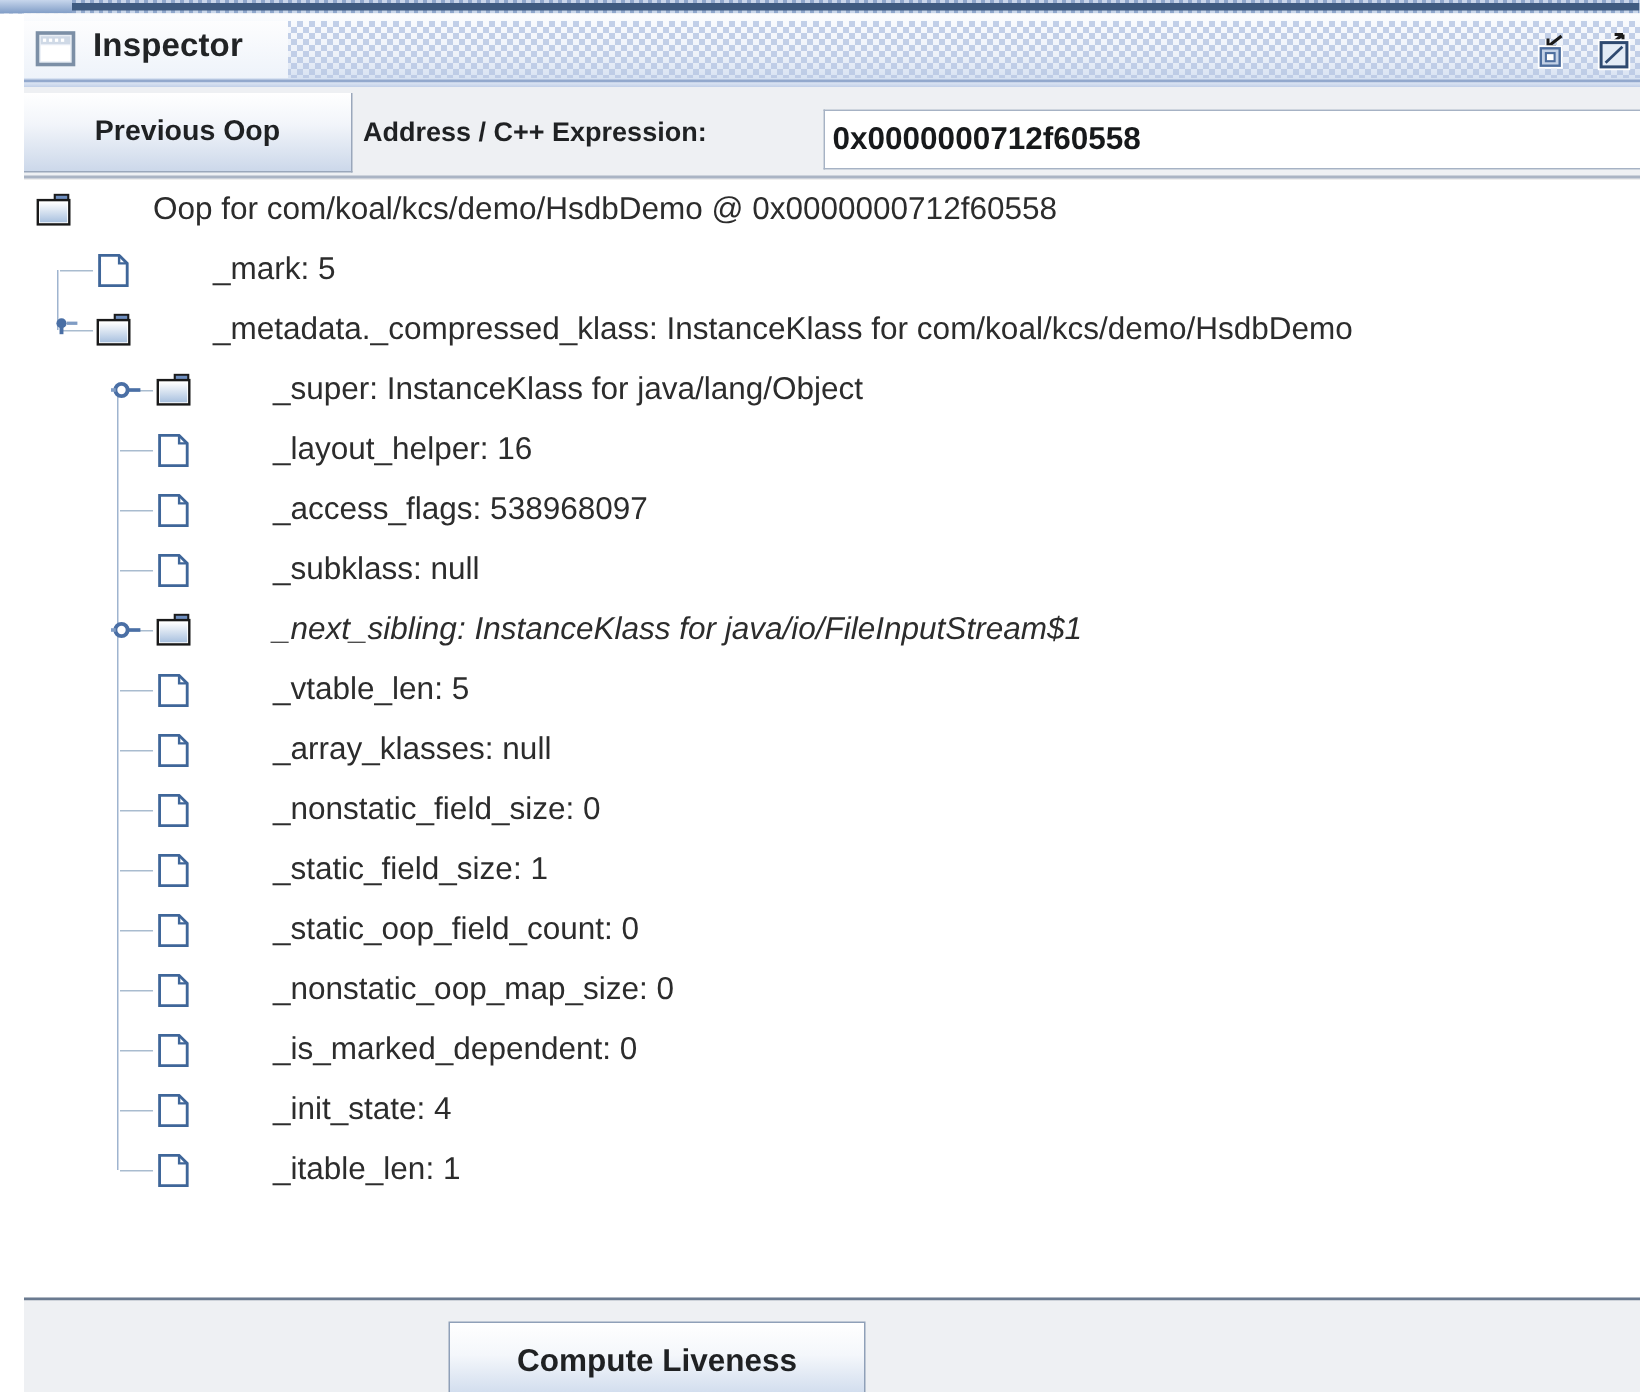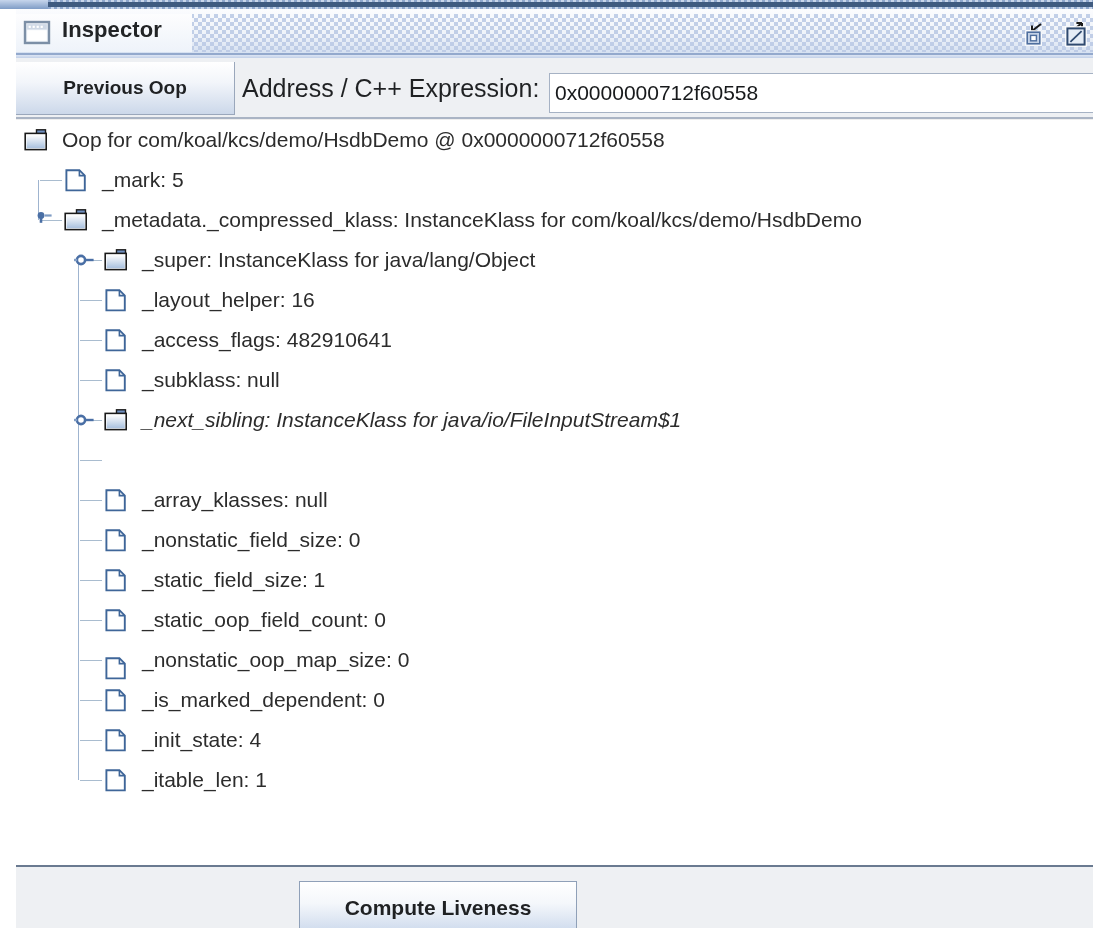--- a/index.html
+++ b/index.html
@@ -92,54 +92,55 @@
     border-left: none;
     border-top: none;
     box-sizing: border-box;
     display: flex; align-items: center; justify-content: center;
     font-size: 19px; font-weight: bold; color: #1f2123;
     cursor: pointer;
   }
   #addr-label {
     position: absolute; left: 226px; top: 4px; height: 53px;
     display: flex; align-items: center;
-    font-size: 25px; font-weight: normal; color: #1f2123;
+    font-size: 18px; font-weight: bold; color: #1f2123;
     white-space: nowrap;
   }
   #addr-field {
     position: absolute; left: 533px; top: 64px; width: 560px; height: 40px;
     background: #ffffff;
     border: 1px solid #a6b2c4;
     border-right: none;
     box-sizing: border-box;
     z-index: 6;
   }
   #addr-field .val {
     position: absolute; left: 5px; top: 0; height: 38px;
     display: flex; align-items: center;
-    font-size: 21px; font-weight: normal; color: #17191b;
+    font-size: 21px; font-weight: bold; color: #17191b;
     white-space: nowrap;
   }
   #toolbar-underline {
     position: absolute; left: 0; top: 108px; width: 1093px; height: 2px;
     background: #aab4c4;
   }
 
   
   #tree-panel {
     position: absolute; left: 0px; top: 111px; width: 1093px; height: 745px;
     background: #ffffff;
     overflow: hidden;
   }
   .row {
     position: absolute; left: 0; height: 40px;
     display: flex; align-items: center;
     white-space: nowrap;
     font-size: 21px; color: #2c2c2c;
     cursor: default;
+    gap: 40px;
   }
   .row .lbl { line-height: 40px; }
 
   
   .vline { position: absolute; width: 1px; background: #9fb4cf; }
   .hdash { position: absolute; height: 1px; background: #a9bccf; }
 
   
   .handle { position: absolute; width: 22px; height: 22px; cursor: pointer; }
 
@@ -308,21 +309,21 @@
         <span class="lbl">_layout_helper: 16</span>
       </div>
       <div class="hdash" style="left: 64px; top: 220px; width: 22px;"></div>
       <div class="row" style="top: 200px; left: 88px;">
         <span style="display: inline-flex; align-items: center; margin-right: 7px;">
           <svg class="dicon" viewBox="0 0 24 23">
             <path d="M2.4 1.2 H15.4 L20.8 6.6 V21.4 H2.4 Z" fill="#ffffff" stroke="#3f6699" stroke-width="1.9" stroke-linejoin="miter"></path>
             <path d="M15.4 1.2 V6.6 H20.8" fill="none" stroke="#3f6699" stroke-width="1.6"></path>
           </svg>
         </span>
-        <span class="lbl">_access_flags: 482910641</span>
+        <span class="lbl">_access_flags: 538968097</span>
       </div>
       <div class="hdash" style="left: 64px; top: 260px; width: 22px;"></div>
       <div class="row" style="top: 240px; left: 88px;">
         <span style="display: inline-flex; align-items: center; margin-right: 7px;">
           <svg class="dicon" viewBox="0 0 24 23">
             <path d="M2.4 1.2 H15.4 L20.8 6.6 V21.4 H2.4 Z" fill="#ffffff" stroke="#3f6699" stroke-width="1.9" stroke-linejoin="miter"></path>
             <path d="M15.4 1.2 V6.6 H20.8" fill="none" stroke="#3f6699" stroke-width="1.6"></path>
           </svg>
         </span>
         <span class="lbl">_subklass: null</span>
@@ -343,20 +344,29 @@
               <linearGradient id="fgrad" x1="0" y1="0" x2="0" y2="1">
                 <stop offset="0%" stop-color="#ffffff"></stop>
                 <stop offset="100%" stop-color="#a9c1df"></stop>
               </linearGradient>
             </defs>
           </svg>
         </span>
         <span class="lbl">_next_sibling: InstanceKlass for java/io/FileInputStream$1</span>
       </div>
       <div class="hdash" style="left: 64px; top: 340px; width: 22px;"></div>
+      <div class="row" style="top: 320px; left: 88px;">
+        <span style="display: inline-flex; align-items: center; margin-right: 7px;">
+          <svg class="dicon" viewBox="0 0 24 23">
+            <path d="M2.4 1.2 H15.4 L20.8 6.6 V21.4 H2.4 Z" fill="#ffffff" stroke="#3f6699" stroke-width="1.9" stroke-linejoin="miter"></path>
+            <path d="M15.4 1.2 V6.6 H20.8" fill="none" stroke="#3f6699" stroke-width="1.6"></path>
+          </svg>
+        </span>
+        <span class="lbl">_vtable_len: 5</span>
+      </div>
       <div class="hdash" style="left: 64px; top: 380px; width: 22px;"></div>
       <div class="row" style="top: 360px; left: 88px;">
         <span style="display: inline-flex; align-items: center; margin-right: 7px;">
           <svg class="dicon" viewBox="0 0 24 23">
             <path d="M2.4 1.2 H15.4 L20.8 6.6 V21.4 H2.4 Z" fill="#ffffff" stroke="#3f6699" stroke-width="1.9" stroke-linejoin="miter"></path>
             <path d="M15.4 1.2 V6.6 H20.8" fill="none" stroke="#3f6699" stroke-width="1.6"></path>
           </svg>
         </span>
         <span class="lbl">_array_klasses: null</span>
       </div>
@@ -384,21 +394,21 @@
       <div class="row" style="top: 480px; left: 88px;">
         <span style="display: inline-flex; align-items: center; margin-right: 7px;">
           <svg class="dicon" viewBox="0 0 24 23">
             <path d="M2.4 1.2 H15.4 L20.8 6.6 V21.4 H2.4 Z" fill="#ffffff" stroke="#3f6699" stroke-width="1.9" stroke-linejoin="miter"></path>
             <path d="M15.4 1.2 V6.6 H20.8" fill="none" stroke="#3f6699" stroke-width="1.6"></path>
           </svg>
         </span>
         <span class="lbl">_static_oop_field_count: 0</span>
       </div>
       <div class="hdash" style="left: 64px; top: 540px; width: 22px;"></div>
-      <div class="row" style="top: 520px; left: 88px; align-items: flex-end;">
+      <div class="row" style="top: 520px; left: 88px;">
         <span style="display: inline-flex; align-items: center; margin-right: 7px;">
           <svg class="dicon" viewBox="0 0 24 23">
             <path d="M2.4 1.2 H15.4 L20.8 6.6 V21.4 H2.4 Z" fill="#ffffff" stroke="#3f6699" stroke-width="1.9" stroke-linejoin="miter"></path>
             <path d="M15.4 1.2 V6.6 H20.8" fill="none" stroke="#3f6699" stroke-width="1.6"></path>
           </svg>
         </span>
         <span class="lbl">_nonstatic_oop_map_size: 0</span>
       </div>
       <div class="hdash" style="left: 64px; top: 580px; width: 22px;"></div>
       <div class="row" style="top: 560px; left: 88px;">

